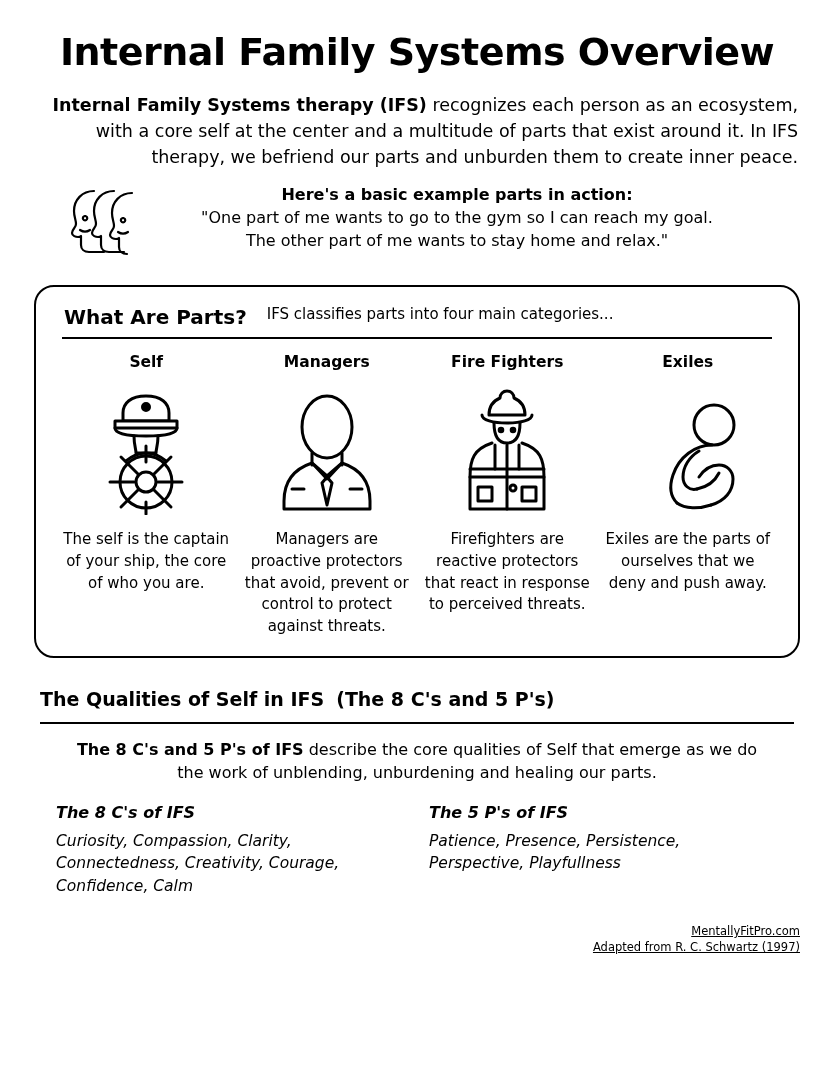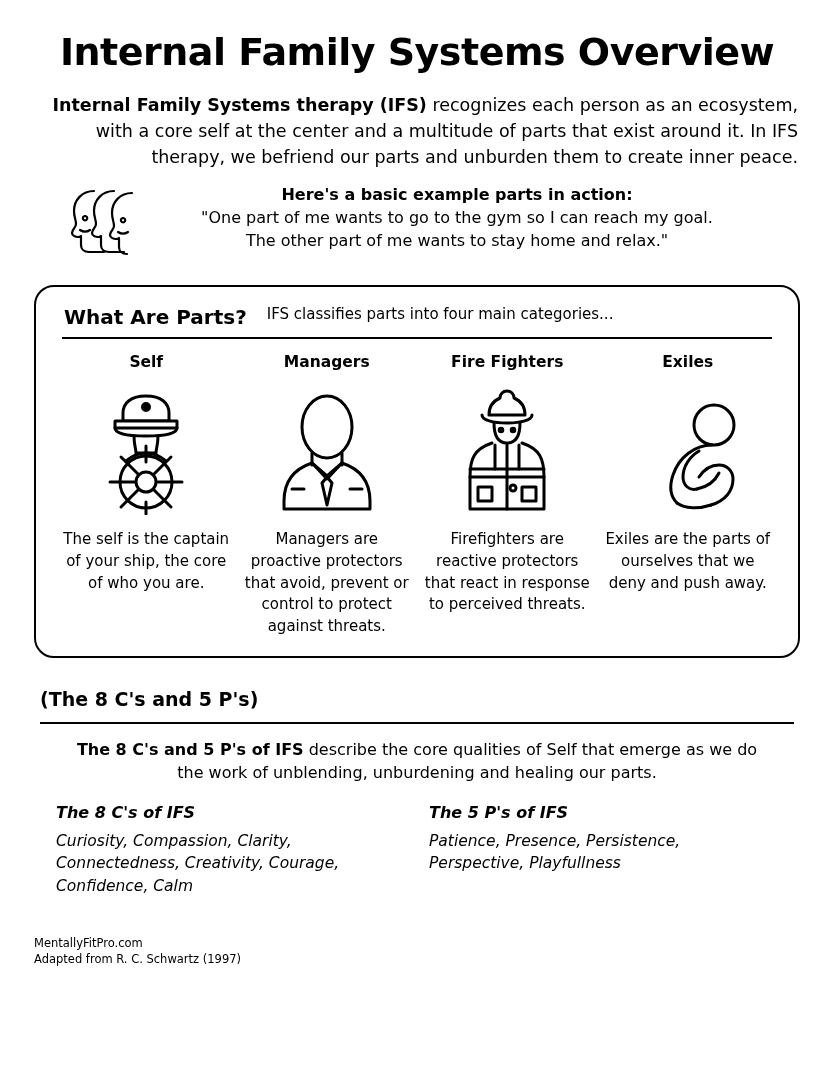--- a/index.html
+++ b/index.html
@@ -165,25 +165,26 @@
     margin: 0 0 8px 0;
   }
   .q-col p {
     font-size: 15.5px;
     line-height: 1.45;
     margin: 0;
   }
 
   
   .footer {
-    text-align: left;
+    text-align: right;
     font-size: 11.5px;
     line-height: 1.4;
-    margin-top: 38px;
+    margin-top: 26px;
     color: #000;
+    text-decoration: underline;
   }
 
   svg { display: block; }
 </style>
 </head>
 <body>
 
 <div class="page">
 
   <h1 class="title">Internal Family Systems Overview</h1>
@@ -315,20 +316,21 @@
           </svg>
         </div>
         <div class="col-desc">Exiles are the parts of ourselves that we deny and push away.</div>
       </div>
 
     </div>
   </section>
 
   <section class="qualities">
     <div class="q-head">
+      <span class="h">The Qualities of Self in IFS</span>
       <span class="sub">(The 8 C's and 5 P's)</span>
     </div>
     <div class="q-rule"></div>
 
     <p class="q-intro">
       <b>The 8 C's and 5 P's of IFS</b><span> describe the core qualities of Self that emerge as we do the work of unblending, unburdening and healing our parts.</span>
     </p>
 
     <div class="q-cols">
       <div class="q-col">

